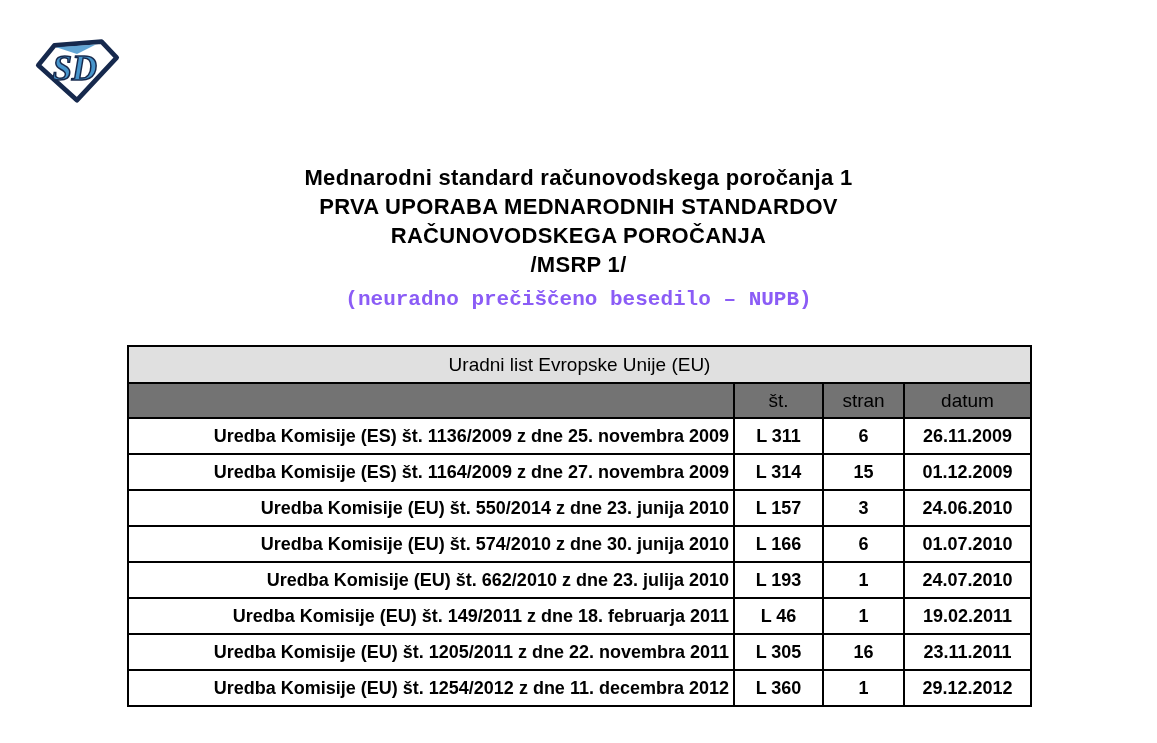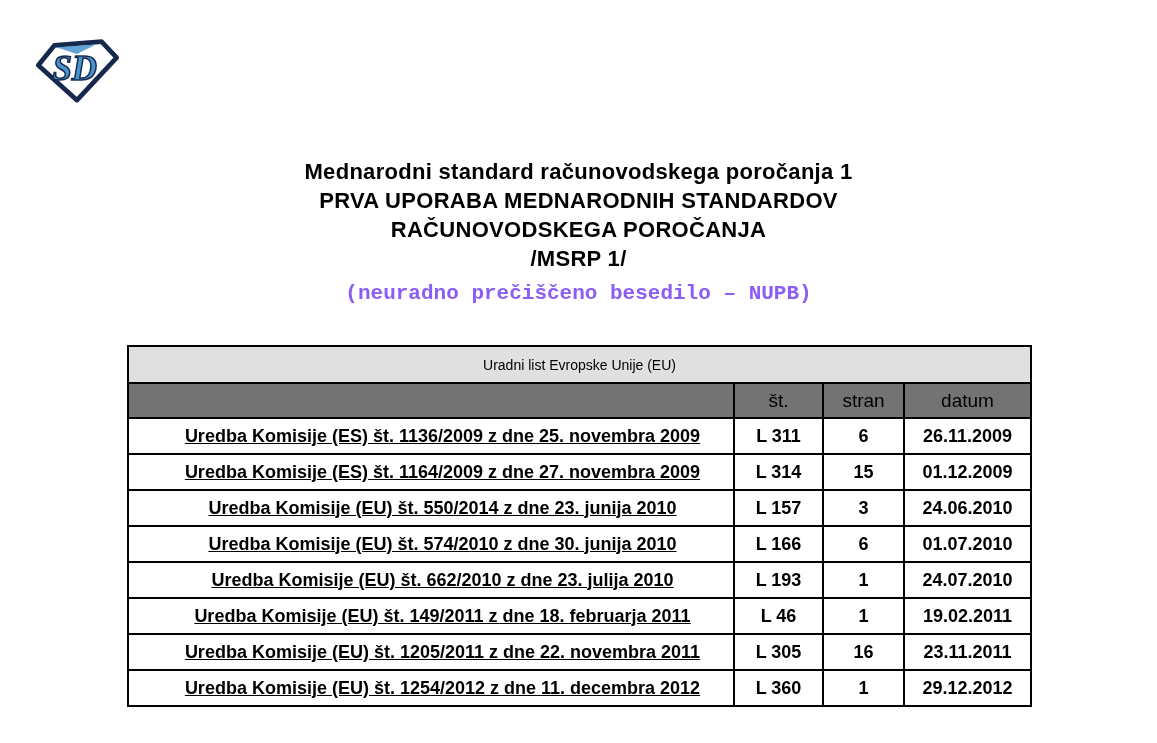--- a/index.html
+++ b/index.html
@@ -20,21 +20,21 @@
     position: absolute;
     left: 33px;
     top: 36px;
     width: 88px;
     height: 68px;
   }
 
   
   .title-block {
     position: absolute;
-    top: 157px;
+    top: 163px;
     left: 0;
     width: 1157px;
     text-align: center;
   }
   .title-line {
     font-size: 22px;
     font-weight: bold;
     line-height: 29px;
     color: #000000;
     letter-spacing: 0.3px;
@@ -61,44 +61,43 @@
     border: 2px solid #000000;
     padding: 0;
     vertical-align: middle;
     overflow: hidden;
     white-space: nowrap;
   }
   .caption-row td {
     background: #e0e0e0;
     height: 35px;
     text-align: center;
-    font-size: 14px;
+    font-size: 19px;
     font-weight: normal;
     color: #000000;
   }
   .header-row td {
     background: #737373;
     height: 33px;
     text-align: center;
     font-size: 19px;
     font-weight: normal;
     color: #000000;
   }
   .data-row td {
     height: 34px;
     font-size: 18px;
     font-weight: bold;
     color: #000000;
     background: #ffffff;
   }
   .data-row td.cell-title {
-    text-align: center;
+    text-align: right;
     padding-left: 27px;
     padding-right: 4px;
-    text-decoration: underline;
   }
   .data-row td.cell-center {
     text-align: center;
   }
 </style>
 </head>
 <body>
 
 <svg class="logo" viewBox="0 0 92 72" aria-hidden="true">
   <path d="M5,31 L22,10 L72,6 L88,23 L46,68 Z" fill="#ffffff" stroke="#16294d" stroke-width="5" stroke-linejoin="round"></path>

